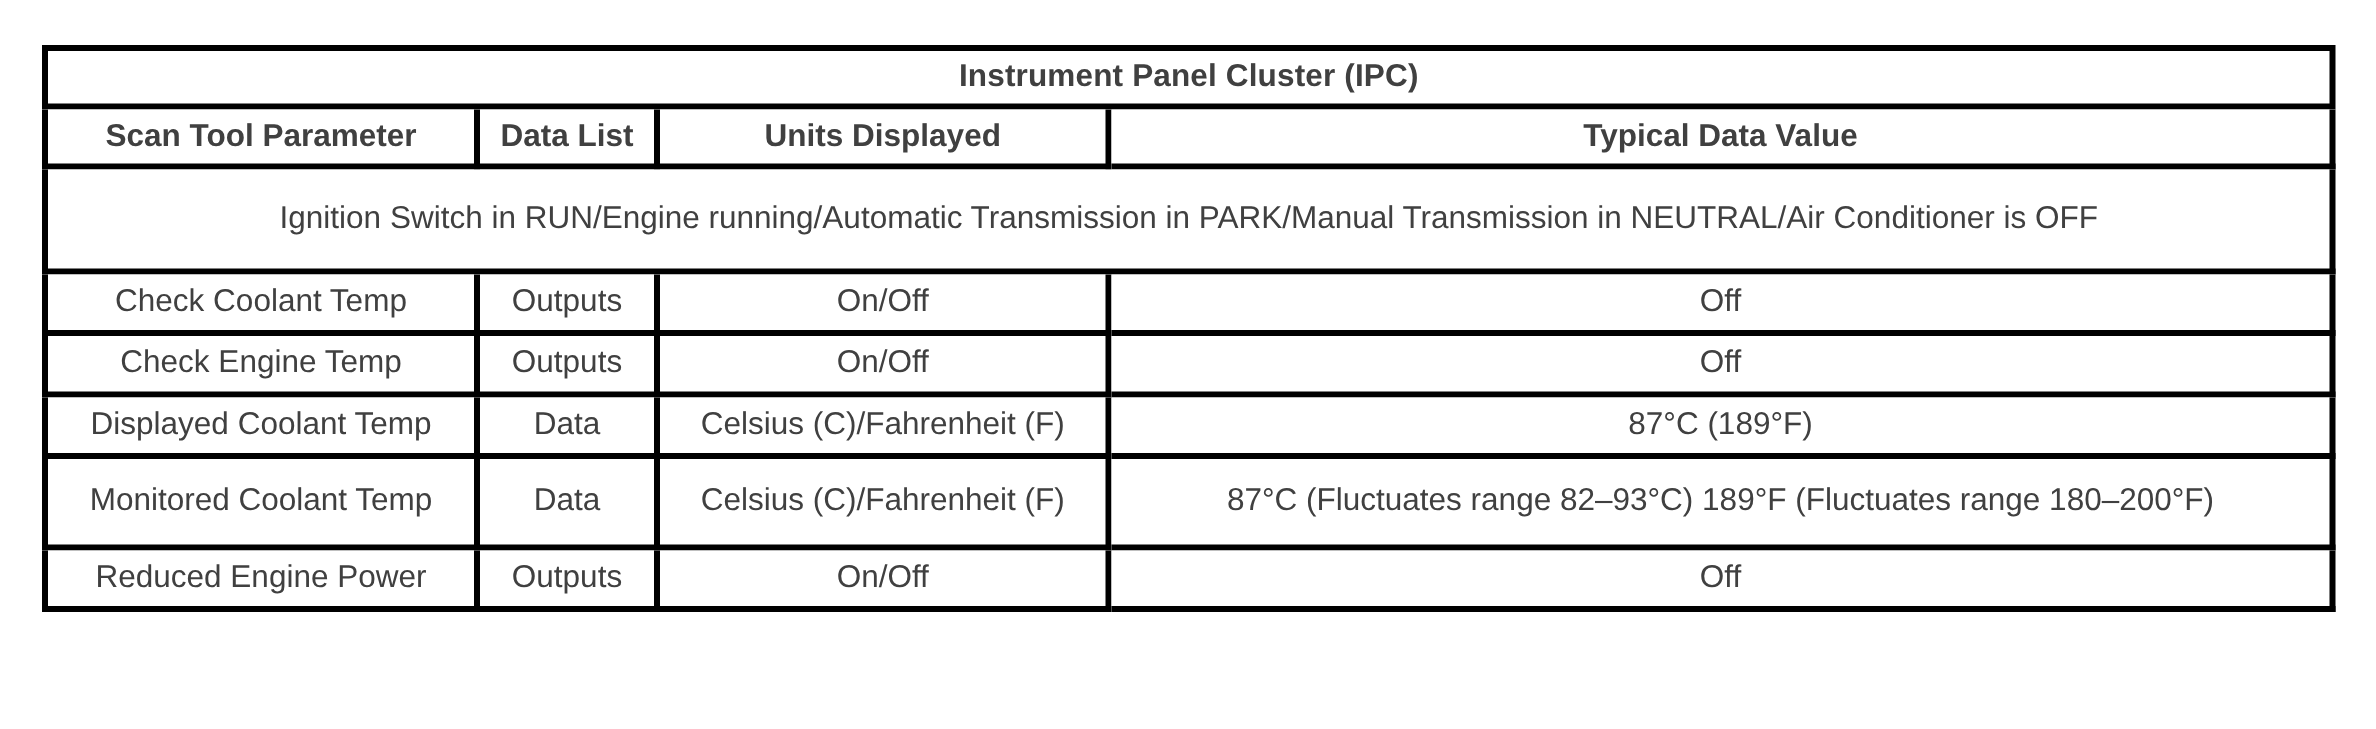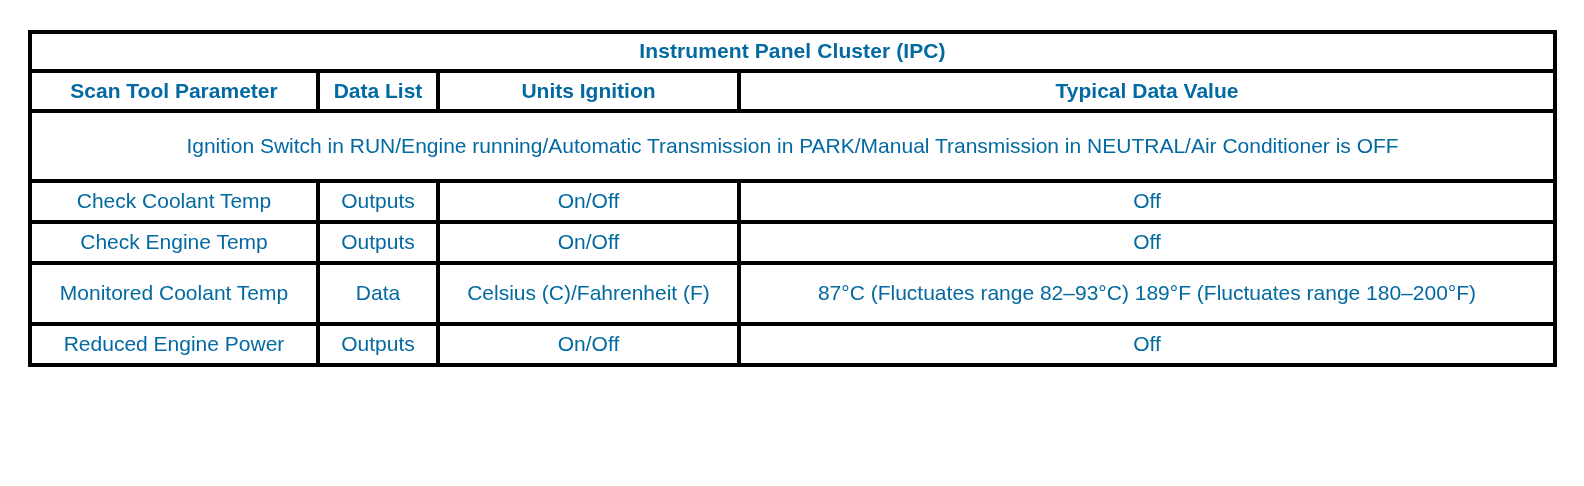--- a/index.html
+++ b/index.html
@@ -32,21 +32,21 @@
   }
 
   table.ipc-table td {
     border-right: 4px solid #000;
     border-bottom: 4px solid #000;
     padding: 0 5px;
     vertical-align: middle;
     text-align: center;
     font-size: 21px;
     line-height: 1.18;
-    color: #0369a1;
+    color: #404040;
     background: #ffffff;
     box-sizing: border-box;
   }
 
   table.ipc-table tr > td:first-child {
     border-left: 4px solid #000;
   }
   table.ipc-table tr:first-child > td {
     border-top: 4px solid #000;
   }
@@ -110,21 +110,21 @@
     </colgroup>
     <tbody>
 
       <tr>
         <td class="title-cell" colspan="4">Instrument Panel Cluster (IPC)</td>
       </tr>
 
       <tr>
         <td class="header-cell">Scan Tool Parameter</td>
         <td class="header-cell">Data List</td>
-        <td class="header-cell">Units Ignition</td>
+        <td class="header-cell">Units Displayed</td>
         <td class="header-cell">Typical Data Value</td>
       </tr>
 
       <tr>
         <td class="condition-cell" colspan="4">Ignition Switch in RUN/Engine running/Automatic Transmission in PARK/Manual Transmission in NEUTRAL/Air Conditioner is OFF</td>
       </tr>
 
       <tr class="data-row">
         <td class="param-cell">Check Coolant Temp</td>
         <td class="list-cell">Outputs</td>
@@ -132,20 +132,26 @@
         <td class="value-cell">Off</td>
       </tr>
 
       <tr class="data-row">
         <td class="param-cell">Check Engine Temp</td>
         <td class="list-cell">Outputs</td>
         <td class="units-cell">On/Off</td>
         <td class="value-cell">Off</td>
       </tr>
 
+      <tr class="data-row">
+        <td class="param-cell">Displayed Coolant Temp</td>
+        <td class="list-cell">Data</td>
+        <td class="units-cell">Celsius (C)/Fahrenheit (F)</td>
+        <td class="value-cell">87°C (189°F)</td>
+      </tr>
 
 
       <tr class="data-row tall">
         <td class="param-cell">Monitored Coolant Temp</td>
         <td class="list-cell">Data</td>
         <td class="units-cell">Celsius (C)/Fahrenheit (F)</td>
         <td class="value-cell">87°C (Fluctuates range 82–93°C) 189°F (Fluctuates range 180–200°F)</td>
       </tr>
 
       <tr class="data-row">

